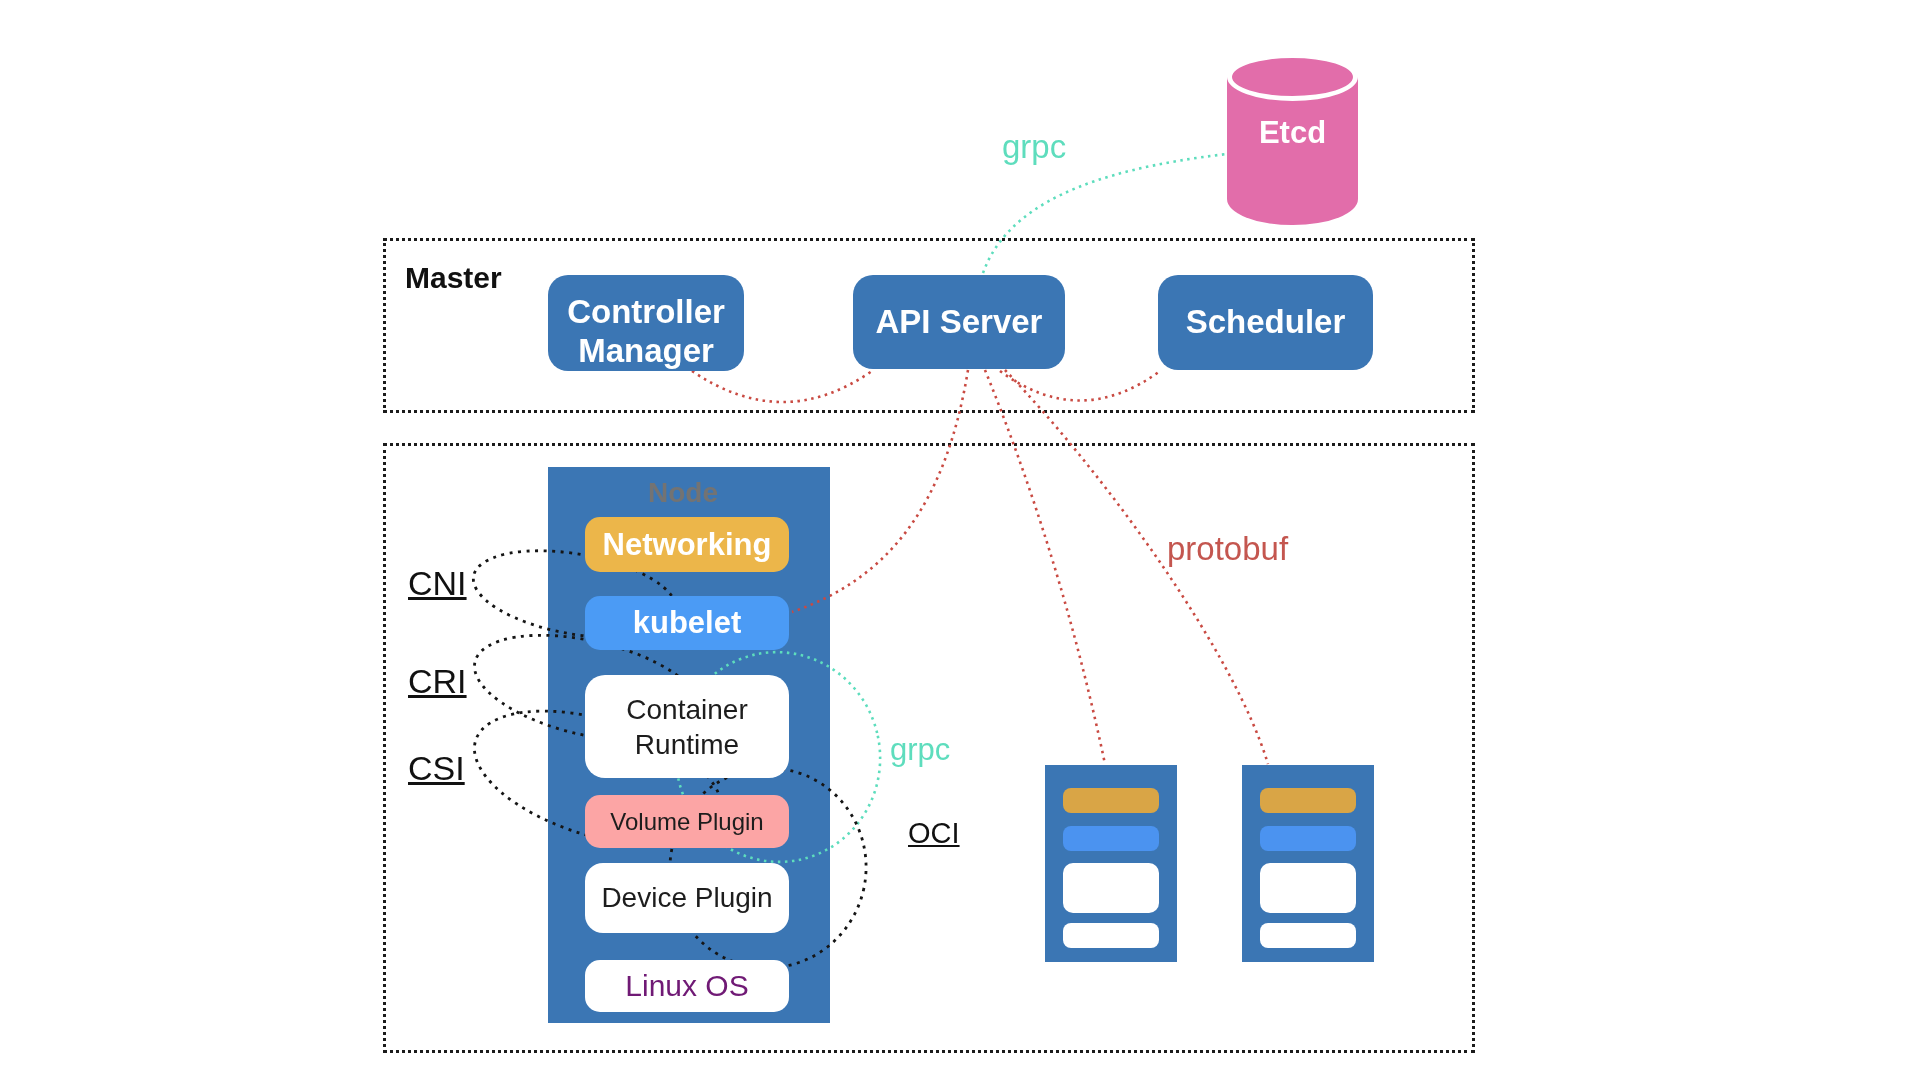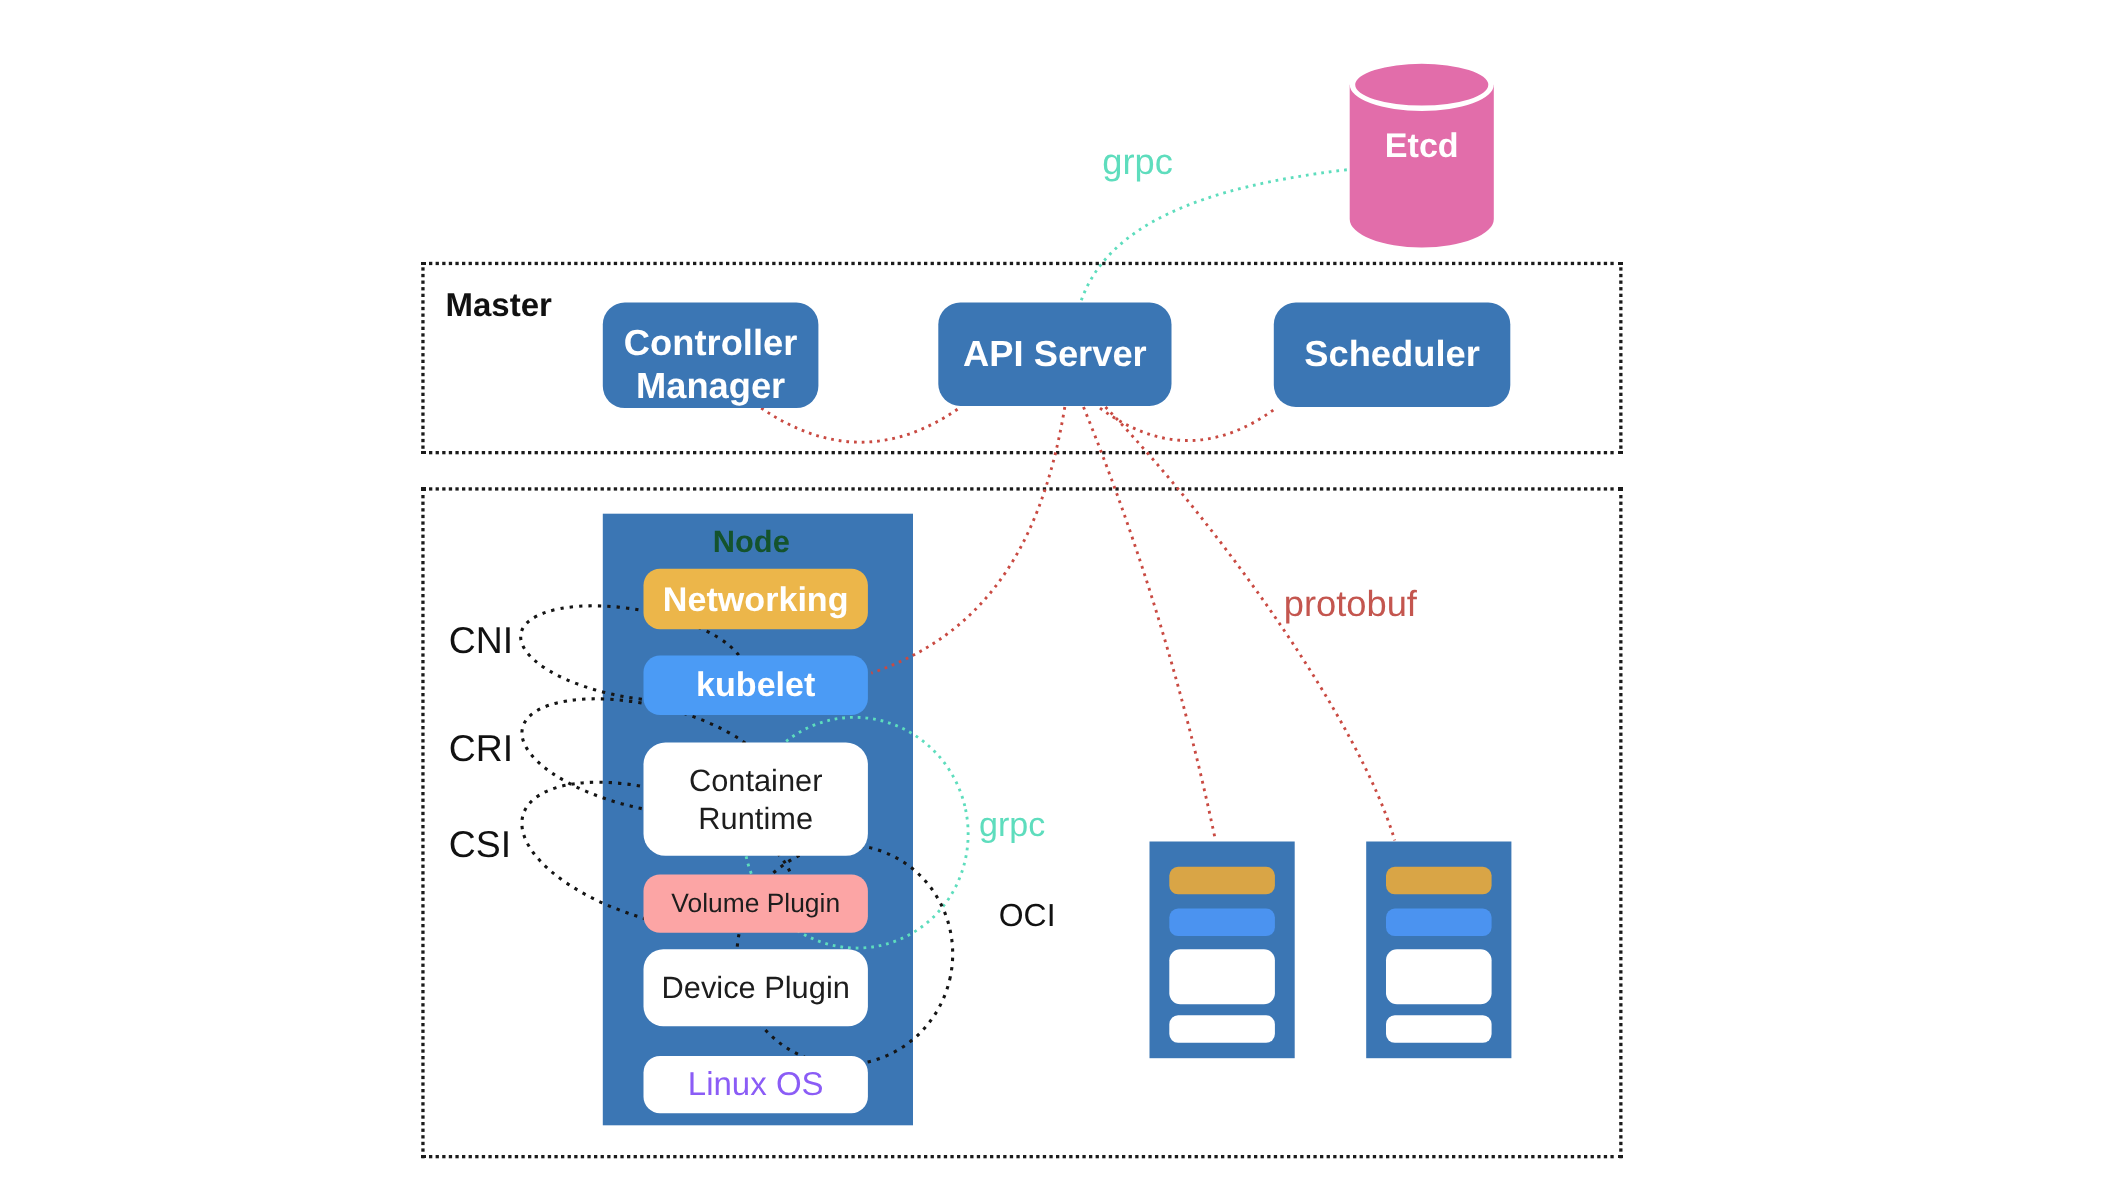--- a/index.html
+++ b/index.html
@@ -20,36 +20,36 @@
   
   .blue-box{
     position:absolute;background:#3b76b4;border-radius:20px;color:#fff;
     display:flex;align-items:center;justify-content:center;text-align:center;
     font-size:33px;font-weight:600;line-height:1.18;z-index:3;padding:0 8px;
     box-sizing:border-box;
   }
 
   
   .node-rect{position:absolute;left:548px;top:467px;width:282px;height:556px;background:#3b76b4;z-index:1;}
-  .node-title{position:absolute;left:548px;top:477px;width:270px;text-align:center;color:#14532d;font-weight:bold;font-size:28px;z-index:3;}
+  .node-title{position:absolute;left:548px;top:477px;width:270px;text-align:center;color:#737373;font-weight:bold;font-size:28px;z-index:3;}
 
   .layer{
     position:absolute;left:585px;width:204px;border-radius:15px;z-index:3;
     display:flex;align-items:center;justify-content:center;text-align:center;
     box-sizing:border-box;
   }
   .layer.networking{top:517px;height:55px;background:#ecb64a;color:#fff;font-size:31px;font-weight:600;}
   .layer.kubelet{top:596px;height:54px;background:#4b9bf5;color:#fff;font-size:31px;font-weight:600;}
   .layer.runtime{top:675px;height:103px;background:#fff;color:#1d1d1d;font-size:28px;line-height:1.25;border-radius:20px;}
   .layer.volume{top:795px;height:53px;background:#fca5a5;color:#1d1d1d;font-size:24px;}
   .layer.device{top:863px;height:70px;background:#fff;color:#1d1d1d;font-size:28px;border-radius:18px;}
-  .layer.linux{top:960px;height:52px;background:#fff;color:#8b5cf6;font-size:30px;text-align:center;}
+  .layer.linux{top:960px;height:52px;background:#fff;color:#701a75;font-size:30px;text-align:center;}
 
   
-  .iface{position:absolute;color:#111;font-size:34px;z-index:4;}
+  .iface{position:absolute;color:#111;font-size:34px;z-index:4;text-decoration:underline;}
   .proto-teal{position:absolute;color:#5eddbd;font-size:33px;z-index:4;}
   .proto-red{position:absolute;color:#c4564f;font-size:33px;z-index:4;}
 
   
   .etcd{position:absolute;left:1227px;top:53px;width:131px;height:172px;z-index:3;}
   .etcd .top{
     position:absolute;left:0;top:0;width:131px;height:48px;border-radius:50%;
     background:#e26daa;border:5px solid #fff;box-sizing:border-box;z-index:2;
   }
   .etcd .body{

